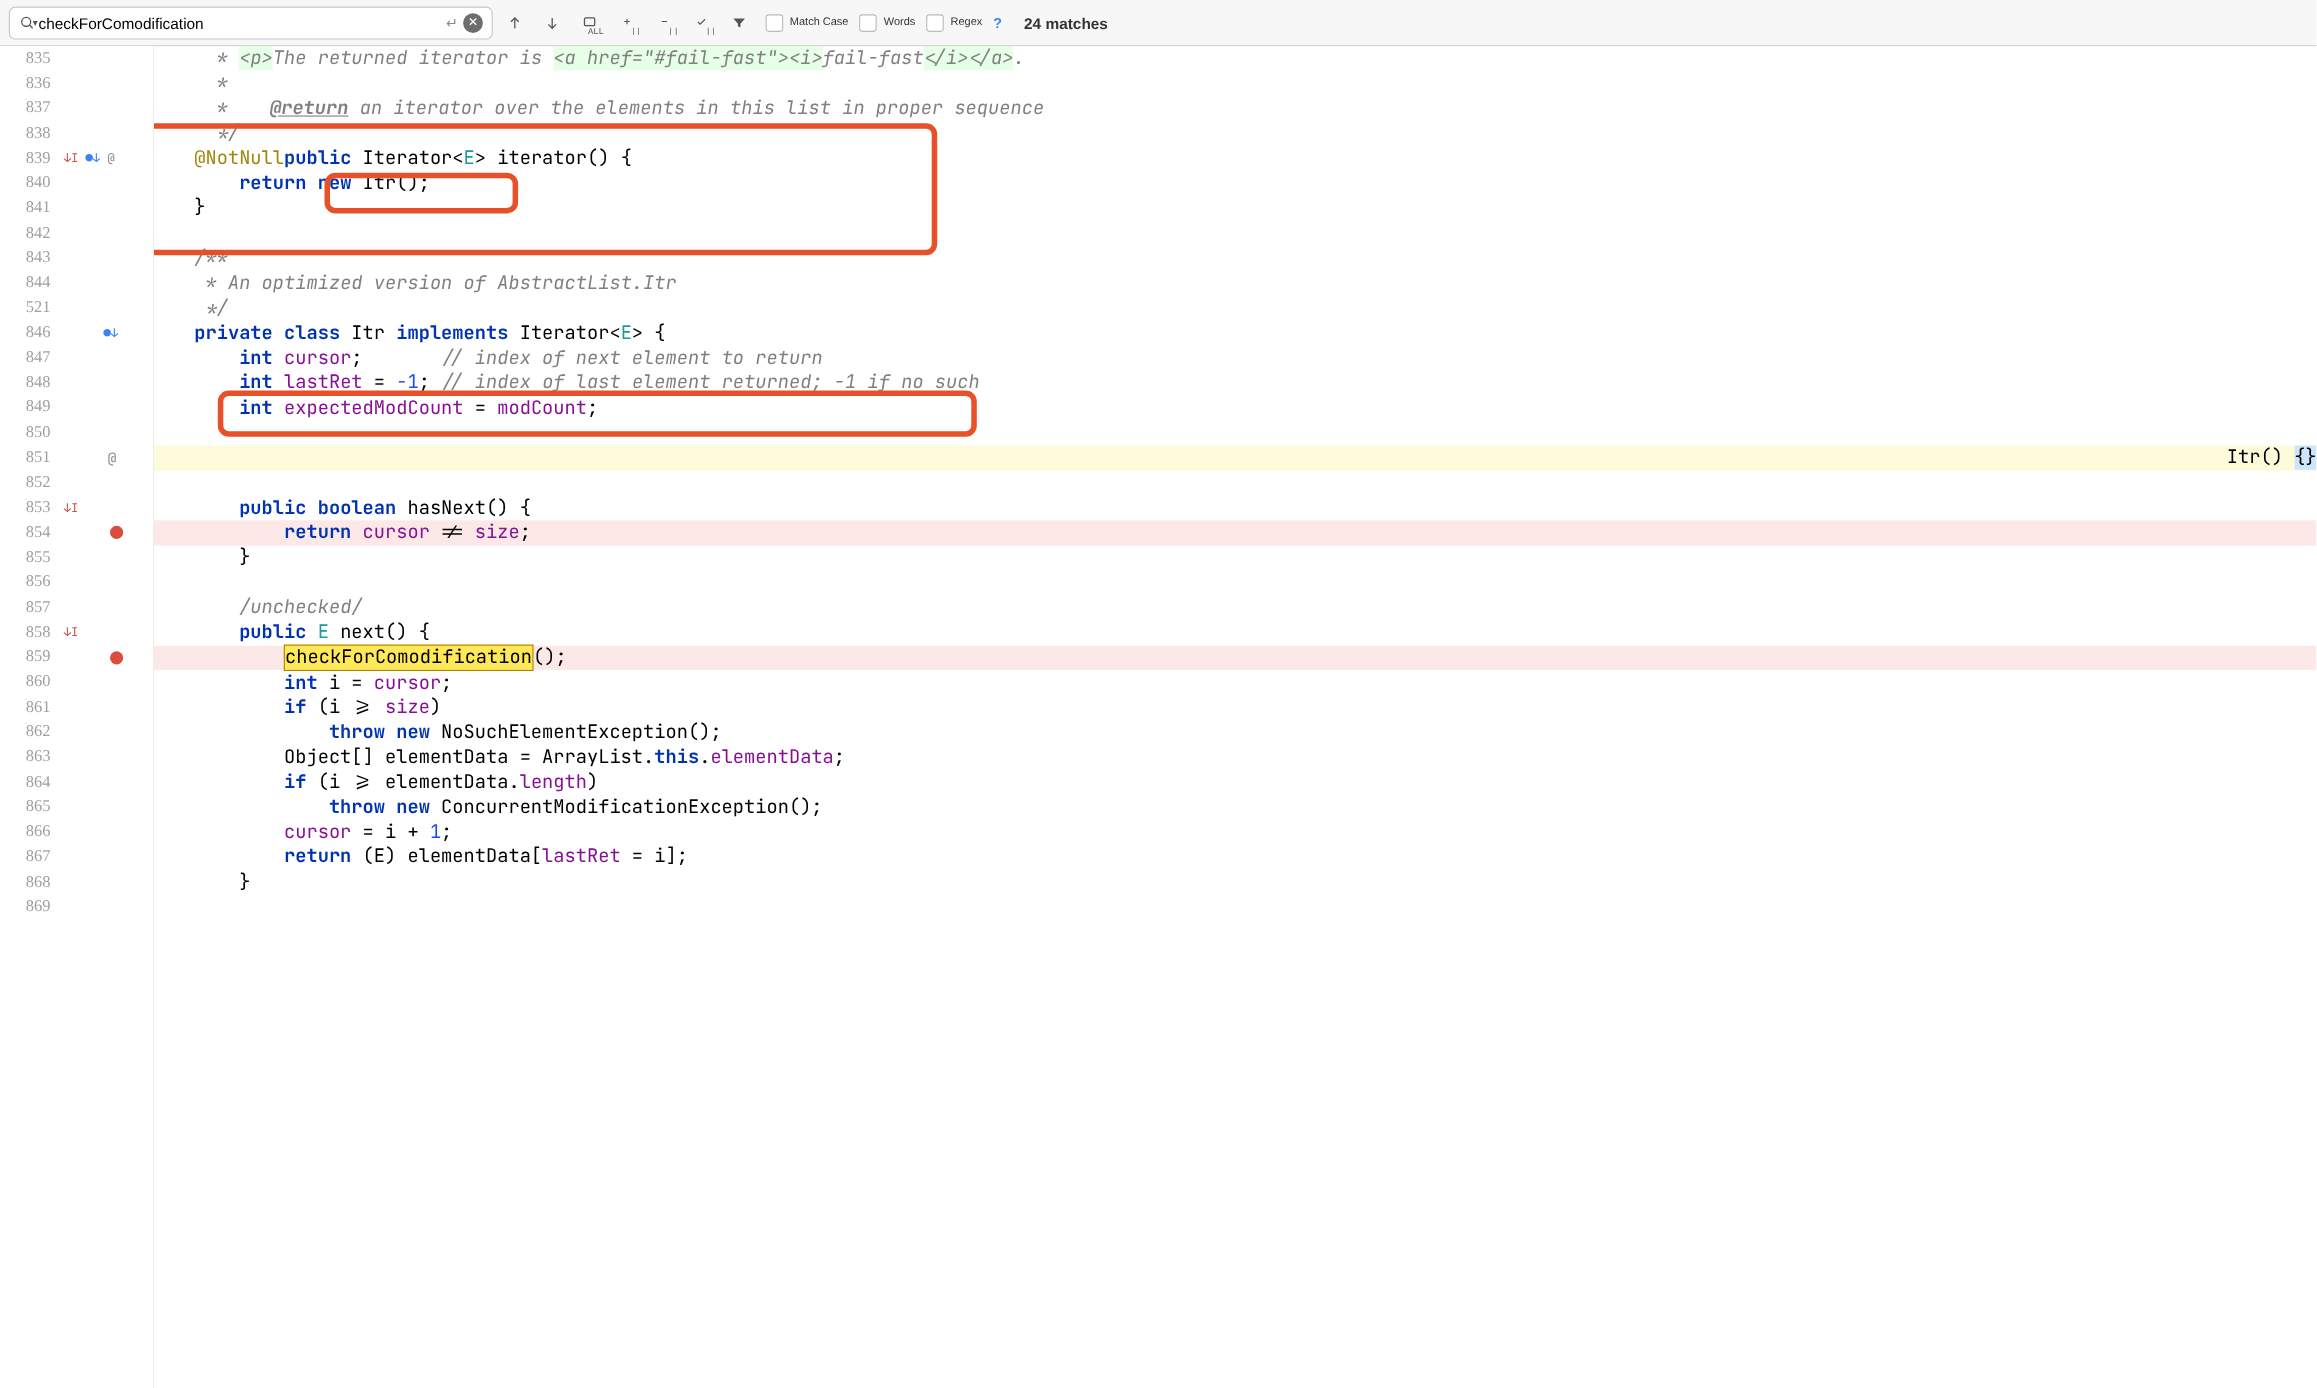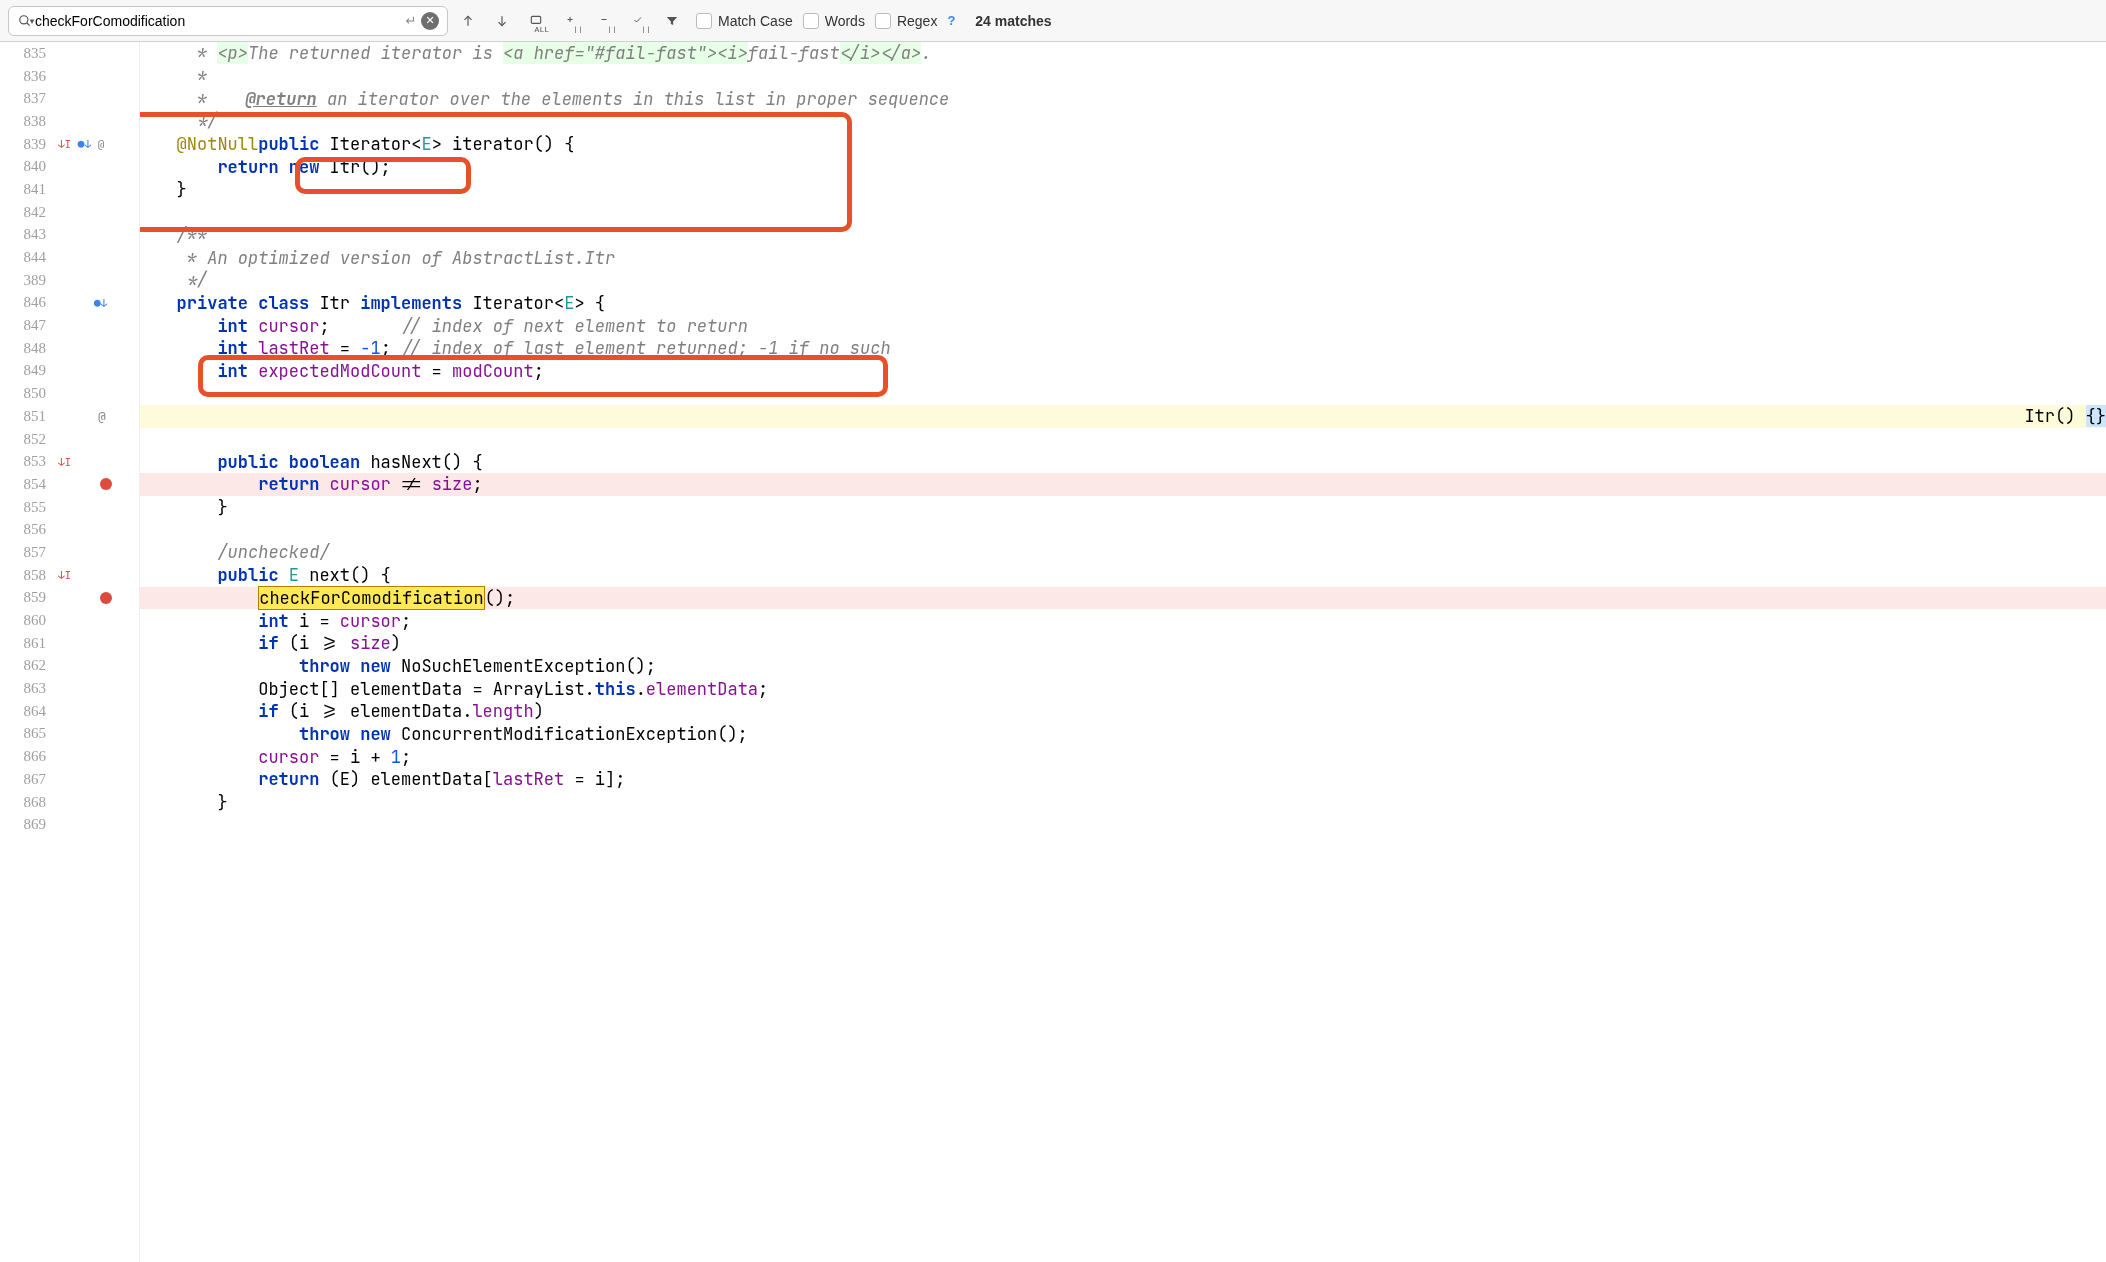--- a/index.html
+++ b/index.html
@@ -85,21 +85,21 @@
   gap: 6px;
   margin-left: 4px;
 }
 .checkbox {
   width: 16px;
   height: 16px;
   border: 1px solid #bbb;
   border-radius: 3px;
   background: #fff;
 }
-.checkbox-label { font-size: 14px; color: #333; }
+.checkbox-label { font-size: 10px; color: #333; }
 .help-icon { color: #3b82f6; font-weight: bold; margin-left: 4px; }
 .match-count { font-size: 14px; font-weight: 600; color: #333; margin-left: 14px; }
 .editor {
   display: flex;
   height: calc(100vh - 42px);
   font-family: "JetBrains Mono", Menlo, Consolas, monospace;
   font-size: 17px;
 }
 .gutter {
   width: 140px;
@@ -286,21 +286,21 @@
       </div>
       <div class="gutter-row">
         <div class="line-number">843</div>
         <div class="gutter-marks"></div>
       </div>
       <div class="gutter-row">
         <div class="line-number">844</div>
         <div class="gutter-marks"></div>
       </div>
       <div class="gutter-row">
-        <div class="line-number">389</div>
+        <div class="line-number">521</div>
         <div class="gutter-marks"></div>
       </div>
       <div class="gutter-row">
         <div class="line-number">846</div>
         <div class="gutter-marks">
           <span class="impl-mark" style="left: 42px;"><span style="color:#3b82f6">●↓</span></span>
         </div>
       </div>
       <div class="gutter-row">
         <div class="line-number">847</div>

